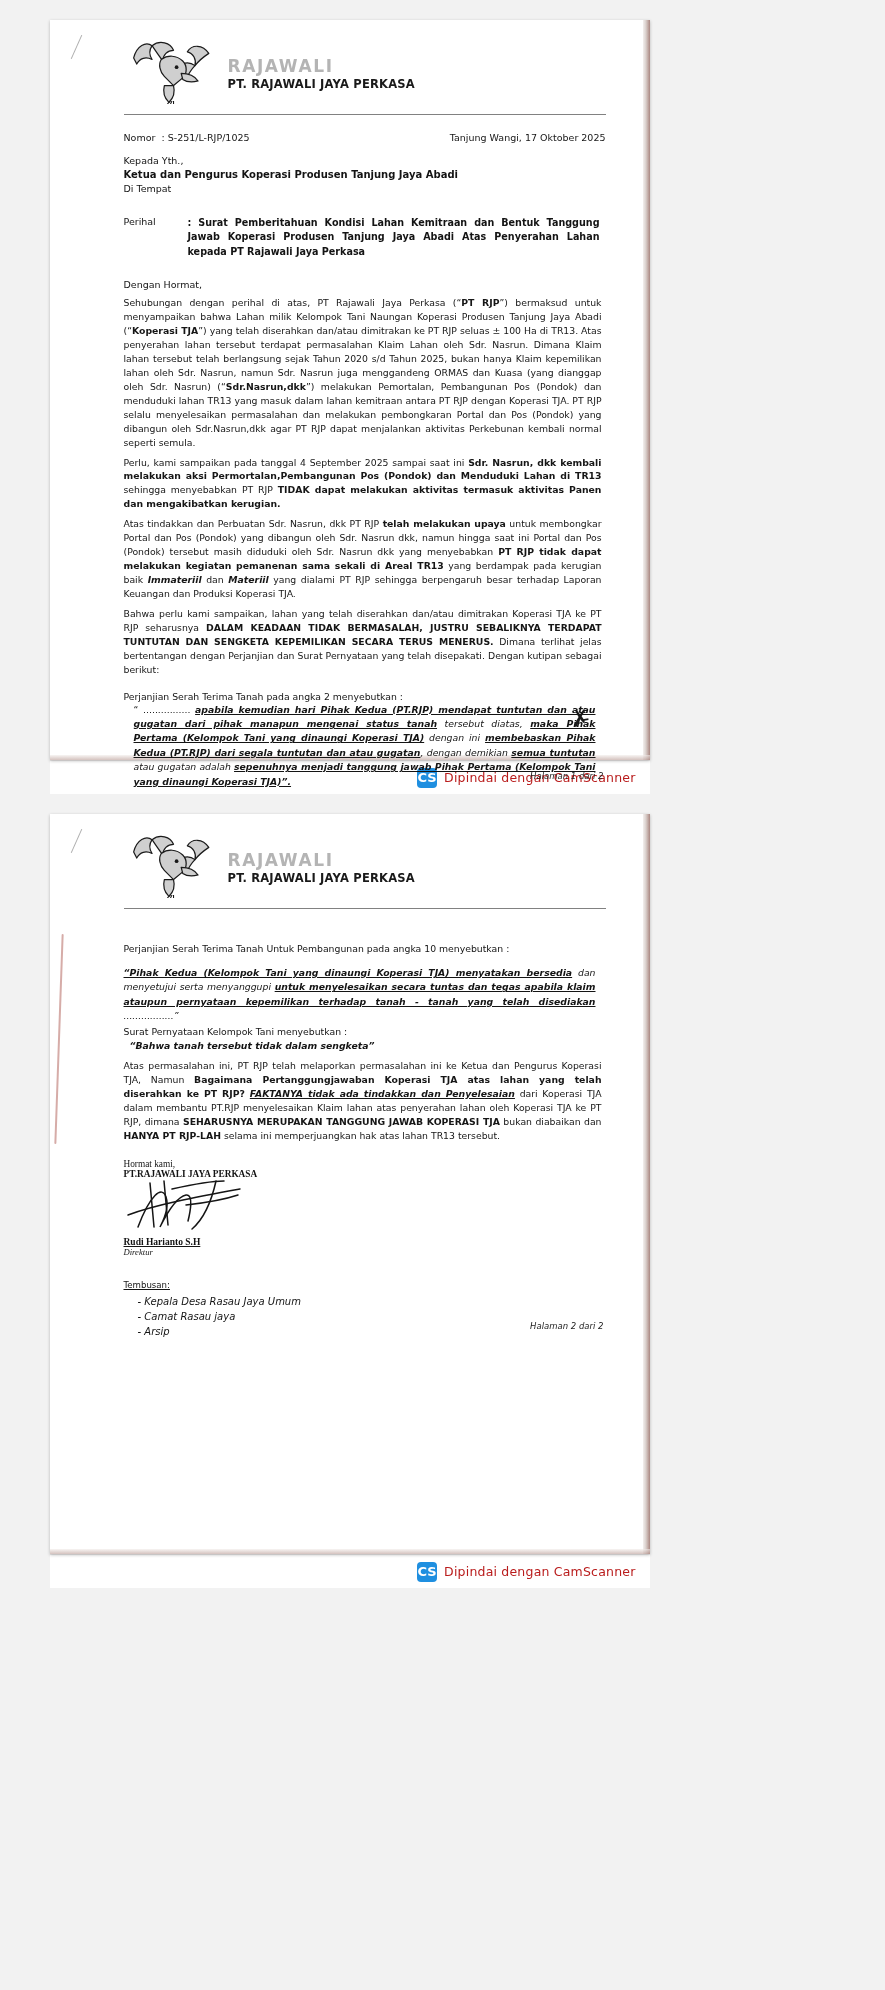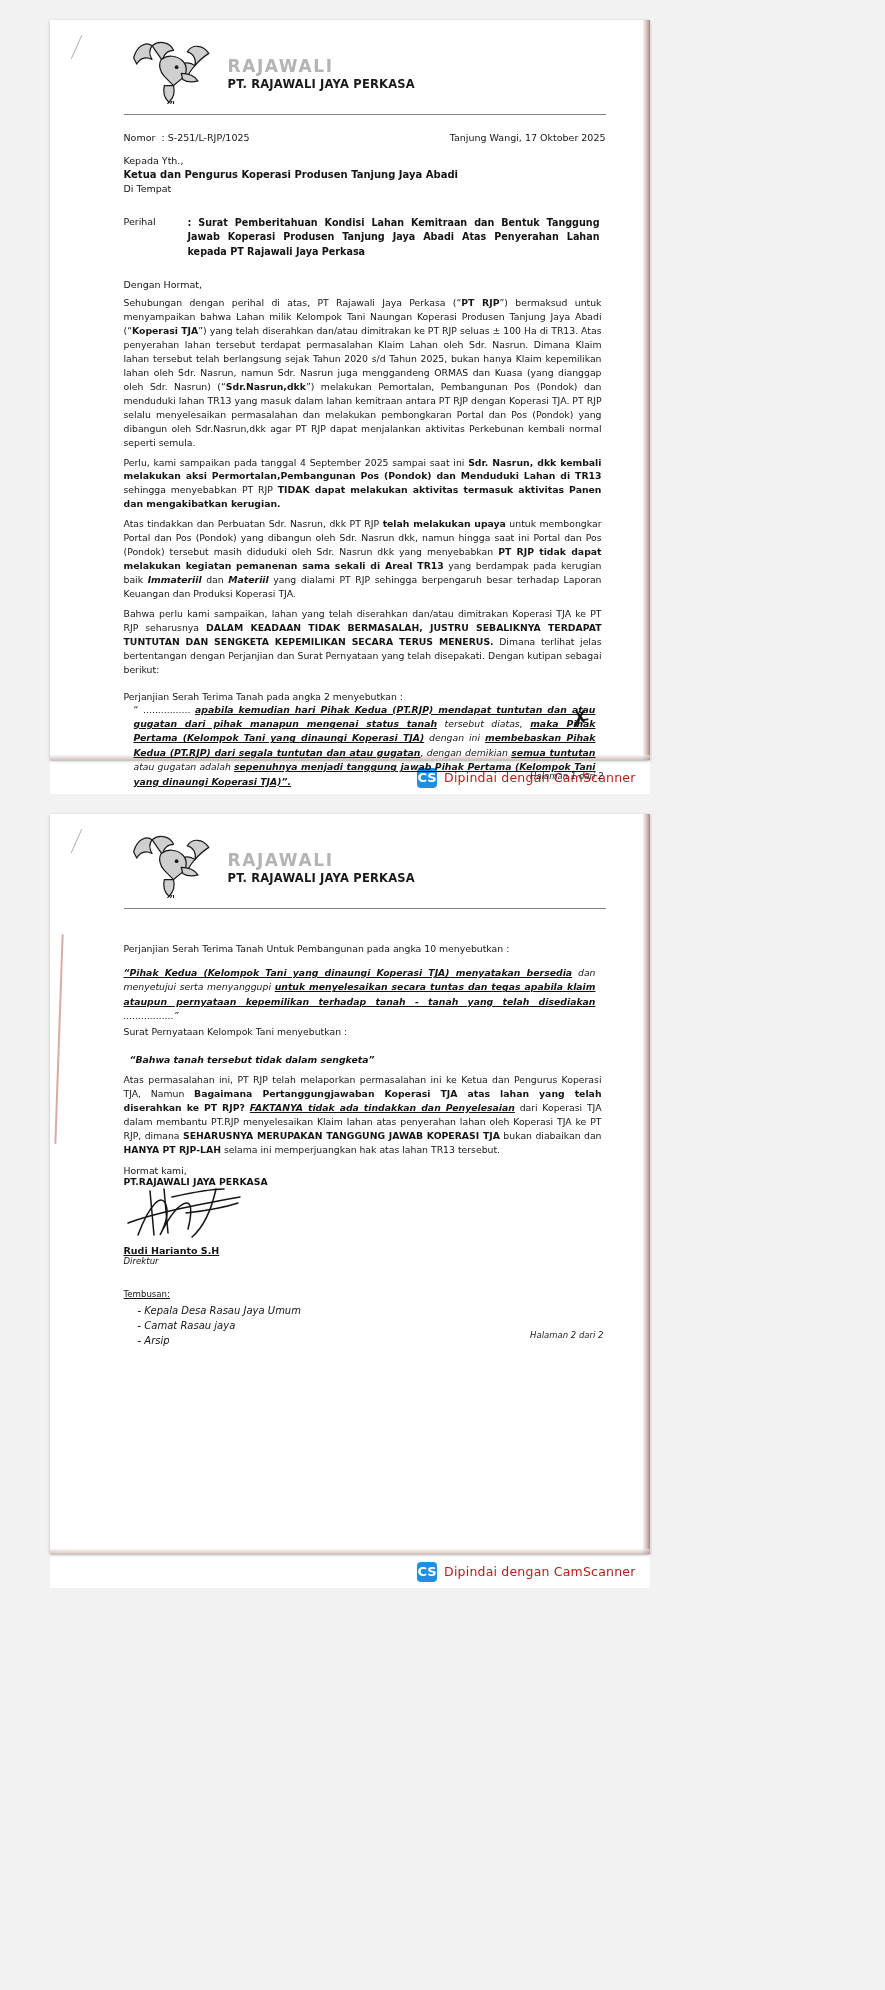--- a/index.html
+++ b/index.html
@@ -125,21 +125,21 @@
     font-size:22px; color:#1a1a1a; transform:rotate(-8deg);
     font-family:"DejaVu Sans",sans-serif;
   }
   .pagenum {
     position:absolute; right:46px; bottom:8px;
     font-size:8.5px; font-style:italic; font-weight:normal; color:#222;
   }
 
   
   .closing { margin-top:16px; padding-left:18px; font-size:9.3px; line-height:1.5; text-align:justify; padding-right:4px;}
-  .sig-area { margin-top:8px; padding-left:18px; font-size:9.3px; position:relative; }
+  .sig-area { margin-top:16px; padding-left:18px; font-size:9.3px; position:relative;font-family:Liberation Serif, serif; }
   .sig-name { font-weight:bold; text-decoration:underline; font-size:9.5px; }
   .sig-title { font-size:8.6px; font-style:italic; }
   .sig-space { height:58px; position:relative; }
   .tembusan { margin-top:22px; padding-left:18px; font-size:8.6px; line-height:1.5; }
   .tembusan-title { text-decoration:underline; }
   .tembusan ul { margin:2px 0 0 0; padding-left:14px; list-style:none; }
   .tembusan li { font-style:italic; font-size:10px; }
   .tembusan li::before { content:"- "; }
   .redmark {
     position:absolute; left:8px; top:120px; width:2px; height:210px;
@@ -269,21 +269,21 @@
       </div>
       <div class="rule"></div>
 
       <div class="quote-head" style="margin-top:34px;">Perjanjian Serah Terima Tanah Untuk Pembangunan pada angka 10 menyebutkan :</div>
 
       <div class="quote-block" style="padding-left:18px;margin-top:12px;">
         <span class="biu">“Pihak Kedua (Kelompok Tani yang dinaungi Koperasi TJA) menyatakan bersedia</span><i> dan menyetujui serta menyanggupi </i><span class="biu">untuk menyelesaikan secara tuntas dan tegas apabila klaim ataupun pernyataan kepemilikan terhadap tanah - tanah yang telah disediakan</span><i> .................”</i>
       </div>
 
       <div class="quote-head" style="margin-top:2px;">Surat Pernyataan Kelompok Tani menyebutkan :</div>
-      <div class="quote-block" style="padding-left:24px;margin-top:16px;font-weight:bold;font-style:italic;">“Bahwa tanah tersebut tidak dalam sengketa”</div>
+      <div class="quote-block" style="padding-left:24px;margin-top:2px;font-weight:bold;font-style:italic;">“Bahwa tanah tersebut tidak dalam sengketa”</div>
 
       <div class="para">
         <span>Atas permasalahan ini, PT RJP telah melaporkan permasalahan ini ke Ketua dan Pengurus Koperasi TJA, Namun </span><b>Bagaimana Pertanggungjawaban Koperasi TJA atas lahan yang telah diserahkan ke PT RJP? </b><span class="biu">FAKTANYA tidak ada tindakkan dan Penyelesaian</span><span> dari Koperasi TJA dalam membantu PT.RJP menyelesaikan Klaim lahan atas penyerahan lahan oleh Koperasi TJA ke PT RJP, dimana </span><b>SEHARUSNYA MERUPAKAN TANGGUNG JAWAB KOPERASI TJA</b><span> bukan diabaikan dan </span><b>HANYA PT RJP-LAH</b><span> selama ini memperjuangkan hak atas lahan TR13 tersebut.</span>
       </div>
 
 
       <div class="sig-area">
         <div>Hormat kami,</div>
         <div style="font-weight:bold;">PT.RAJAWALI JAYA PERKASA</div>
         <div class="sig-space">

